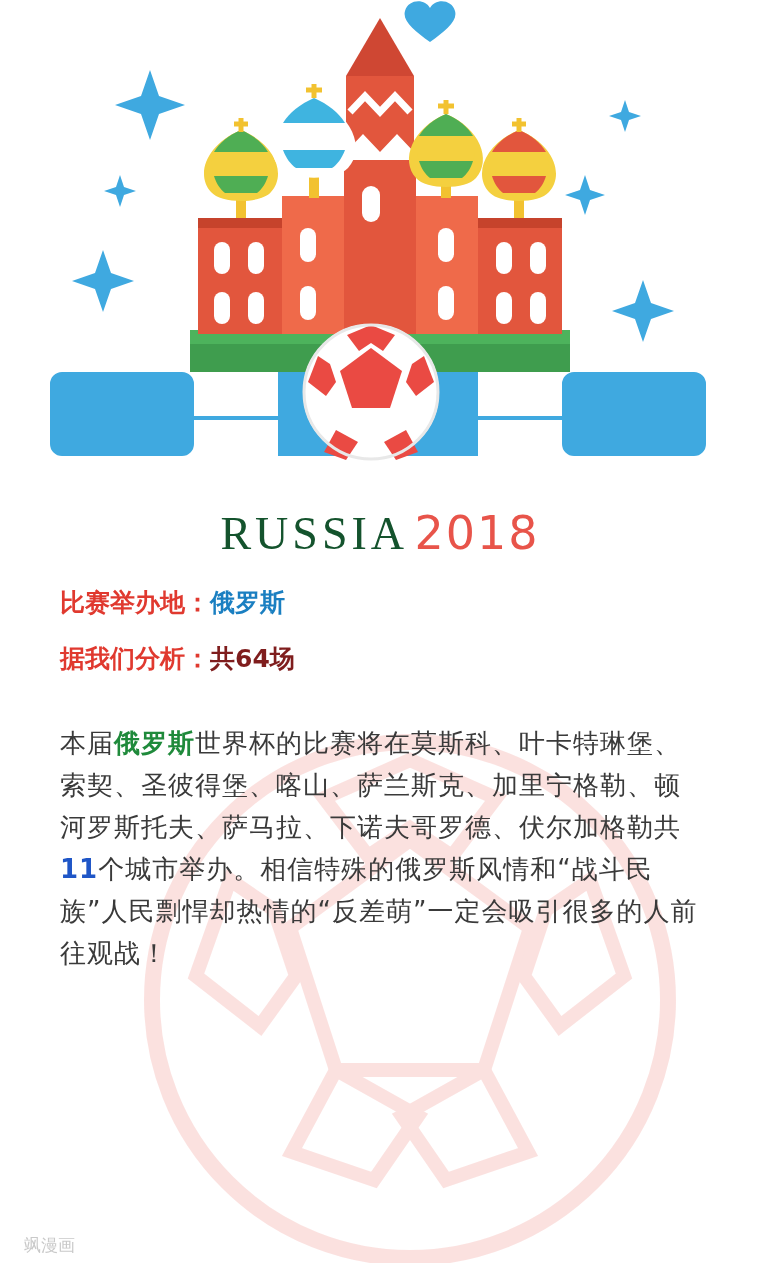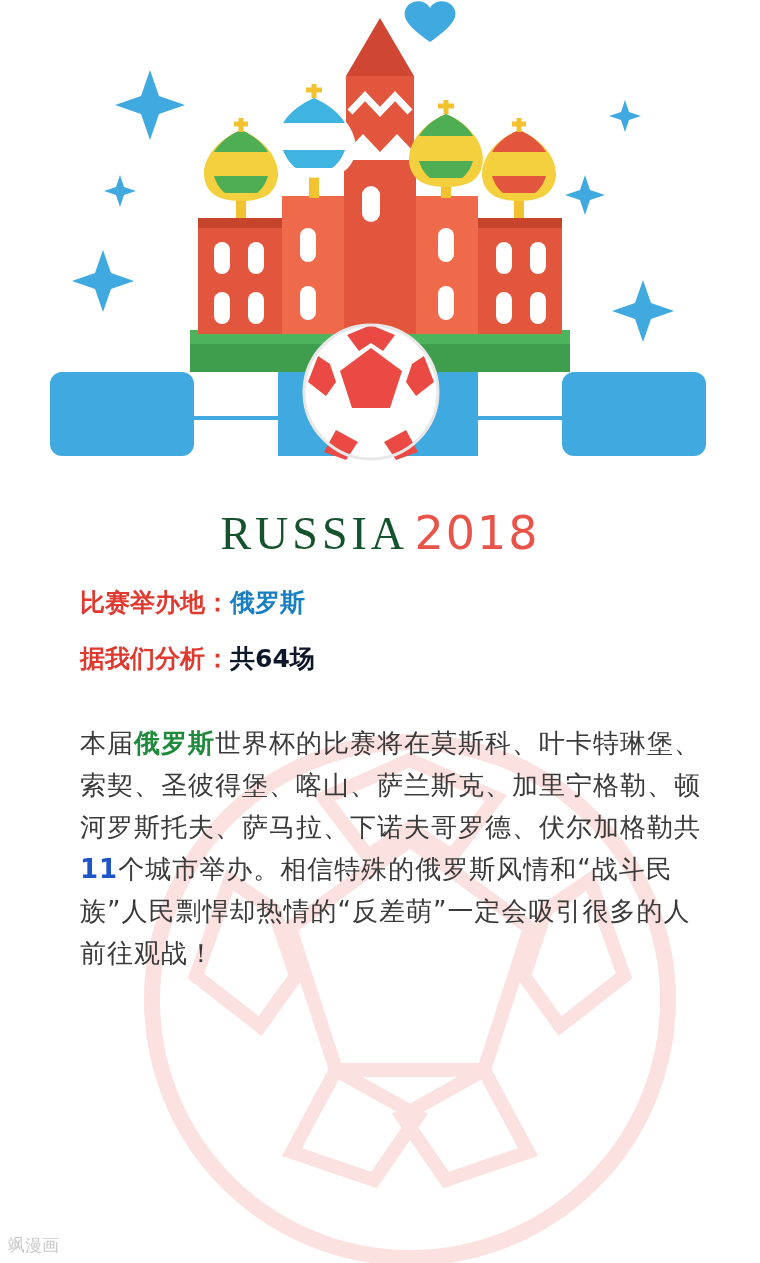--- a/index.html
+++ b/index.html
@@ -56,53 +56,53 @@
     height: 560px;
     opacity: 0.17;
     pointer-events: none;
     z-index: 0;
   }
 
   
   .content {
     position: relative;
     z-index: 2;
-    padding: 26px 58px 0 80px;
+    padding: 26px 58px 0 60px;
     box-sizing: border-box;
   }
   .kv {
     margin-bottom: 22px;
     line-height: 1.35;
     font-size: 25px;
     font-weight: bold;
     font-family: "DejaVu Sans", sans-serif;
   }
   .kv .k-red { color: #e0392f; }
   .kv .v-blue { color: #1a7fc1; }
   .kv .v-green { color: #1f8a3b; }
-  .kv .v-orange { color: #0f172a; }
+  .kv .v-orange { color: #7f1d1d; }
 
   .kv.line2 { line-height: 1.45; }
 
   .para {
     font-size: 26px;
     line-height: 1.62;
     color: #3a3a3a;
     font-family: "DejaVu Sans", sans-serif;
     letter-spacing: 1px;
     margin-top: 46px;
   }
   .para .hl-green { color: #1f8a3b; font-weight: bold; }
   .para .hl-blue { color: #1f56c7; font-weight: bold; }
   .para2 { margin-top: 26px; }
 
   
   .watermark {
     position: absolute;
-    left: 8px;
+    left: 24px;
     bottom: 6px;
     font-size: 17px;
     color: #c9c9c9;
     z-index: 5;
     font-family: "DejaVu Sans", sans-serif;
   }
 </style>
 </head>
 <body>
 

